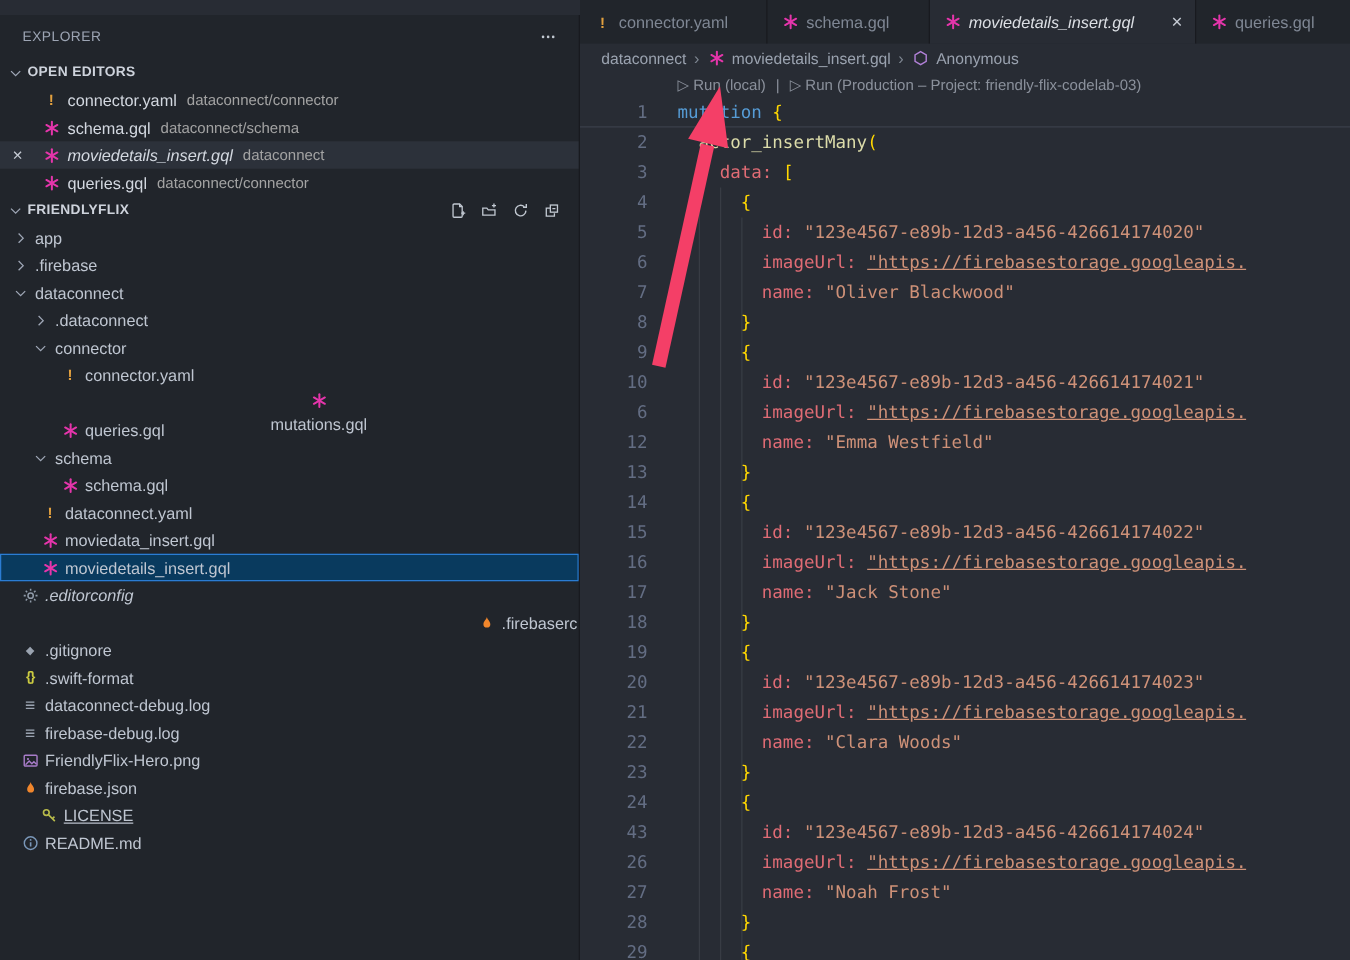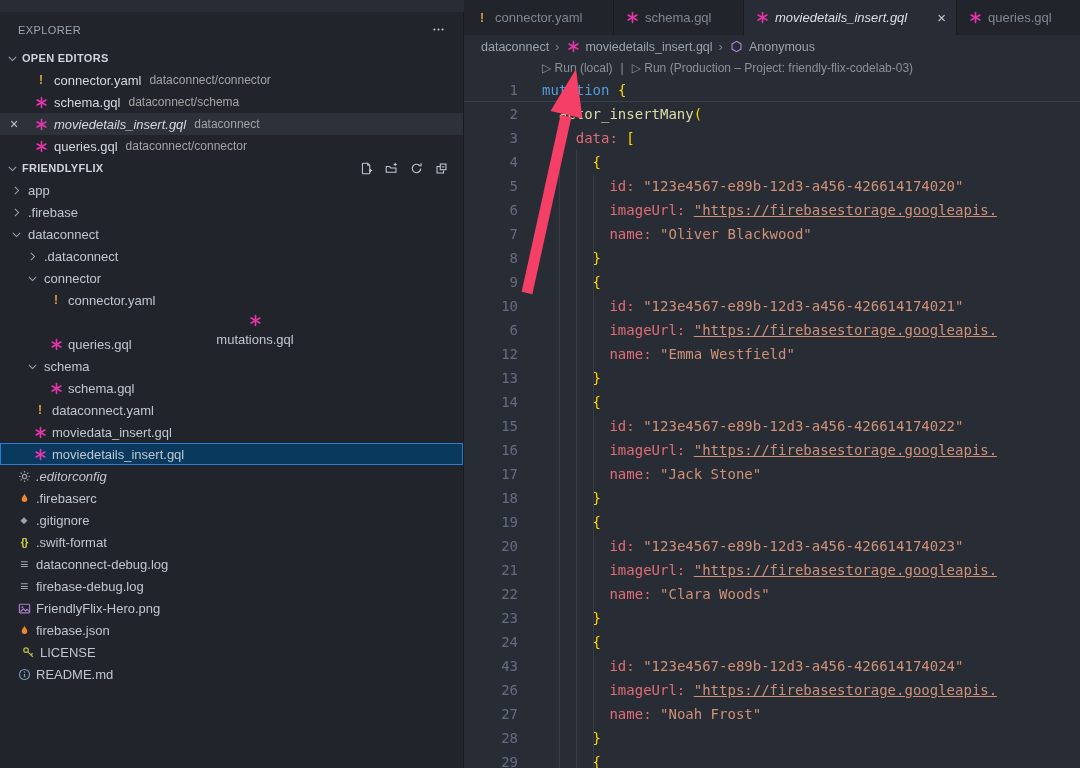--- a/index.html
+++ b/index.html
@@ -309,21 +309,21 @@
           <span class="ic" style="color:#8f9aa8">
             <svg viewBox="0 0 16 16">
               <g stroke="currentColor" fill="none" stroke-width="1.5">
                 <circle cx="8" cy="8" r="2.6"></circle>
                 <path d="M8 1.2v2M8 12.8v2M1.2 8h2M12.8 8h2M3.2 3.2l1.4 1.4M11.4 11.4l1.4 1.4M12.8 3.2l-1.4 1.4M4.6 11.4l-1.4 1.4"></path>
               </g>
             </svg>
           </span>
           <span class="tlabel">.editorconfig</span>
         </div>
-        <div class="tree-row" style="padding-left: 15px;">
+        <div class="tree-row" style="padding-left: 29px; justify-content: flex-end;">
           <span class="ic" style="color:#f0862c">
             <svg viewBox="0 0 16 16">
               <path d="M8 1.2C8.3 4 4.6 5.8 4.6 9a3.4 3.4 0 0 0 6.8 0C11.4 5.8 7.7 4 8 1.2Z" fill="currentColor"></path>
             </svg>
           </span>
           <span class="tlabel">.firebaserc</span>
         </div>
         <div class="tree-row" style="padding-left: 15px;">
           <span class="ic" style="color:#9aa3b0">
             <span style="font-size:9px">◆</span>
@@ -361,21 +361,21 @@
           <span class="tlabel">FriendlyFlix-Hero.png</span>
         </div>
         <div class="tree-row" style="padding-left: 15px;">
           <span class="ic" style="color:#f0862c">
             <svg viewBox="0 0 16 16">
               <path d="M8 1.2C8.3 4 4.6 5.8 4.6 9a3.4 3.4 0 0 0 6.8 0C11.4 5.8 7.7 4 8 1.2Z" fill="currentColor"></path>
             </svg>
           </span>
           <span class="tlabel">firebase.json</span>
         </div>
-        <div class="tree-row" style="padding-left: 19px;">
+        <div class="tree-row" style="padding-left: 30px; text-decoration: underline;">
           <span class="ic" style="color:#b8bb4b">
             <svg viewBox="0 0 16 16">
               <g stroke="currentColor" fill="none" stroke-width="1.6">
                 <circle cx="5" cy="5" r="2.8"></circle>
                 <path d="M7.2 7.2L13.4 13.4M11 11l2-2"></path>
               </g>
             </svg>
           </span>
           <span class="tlabel">LICENSE</span>
         </div>

